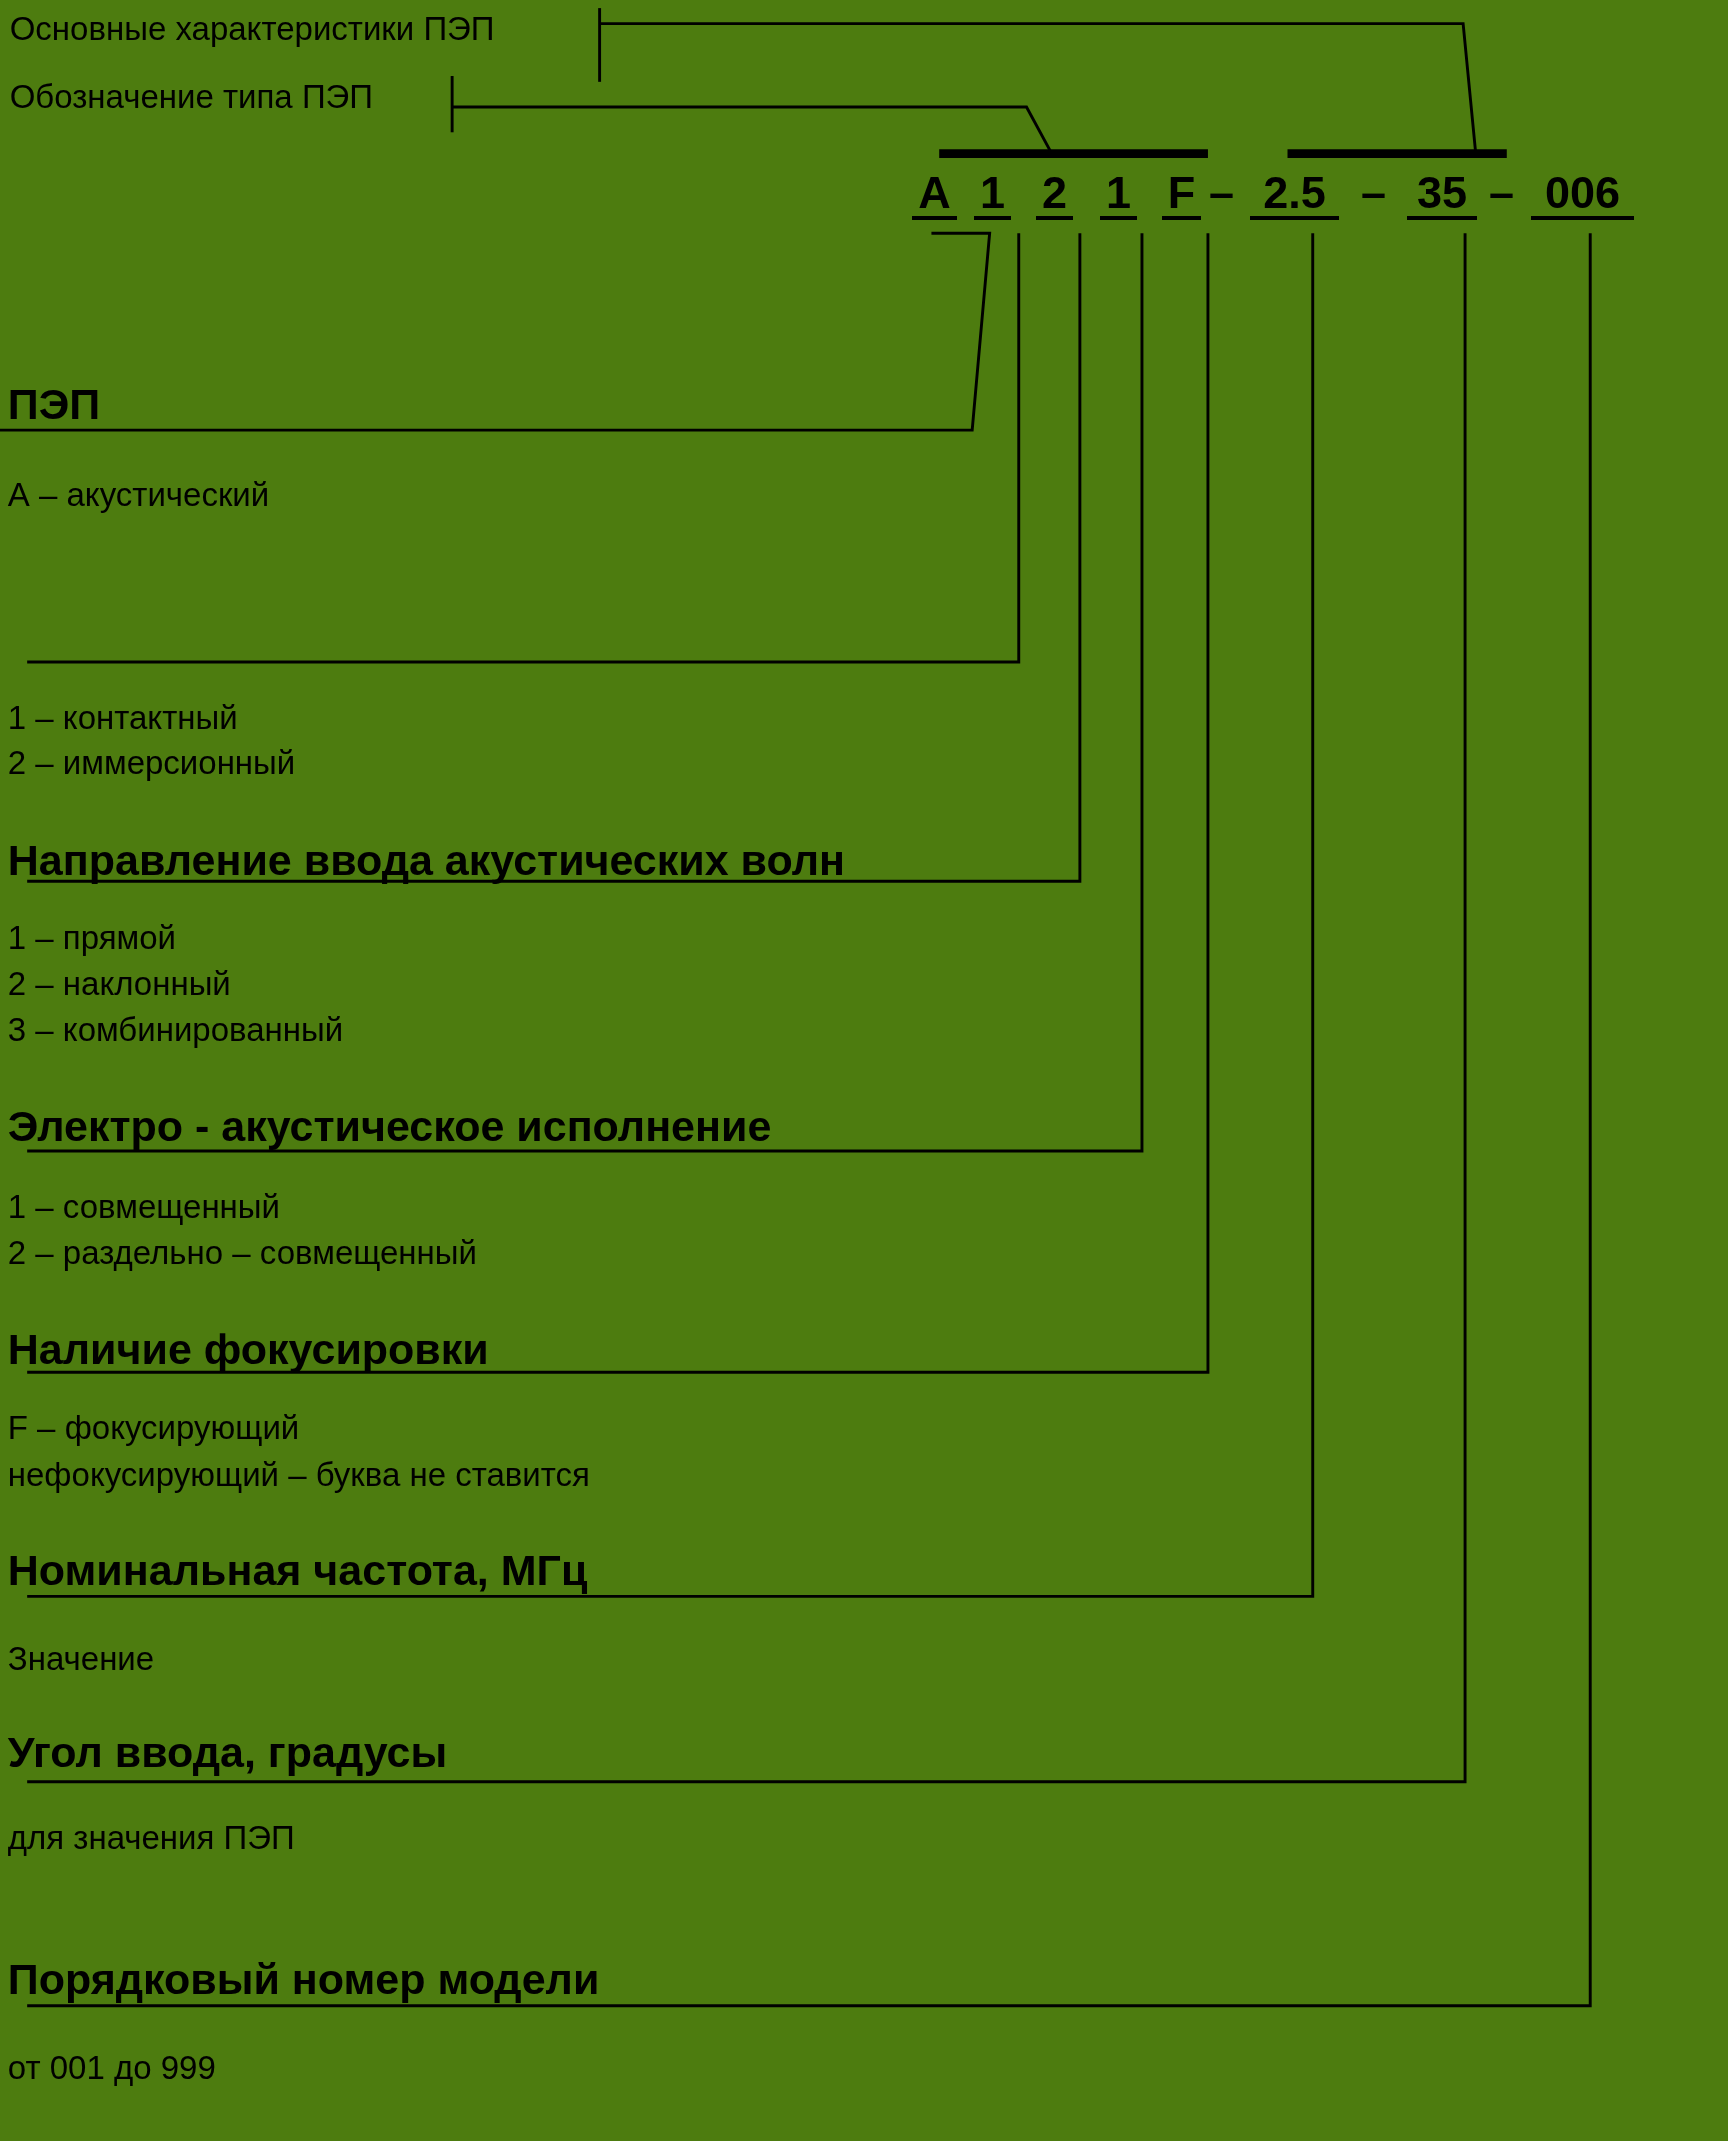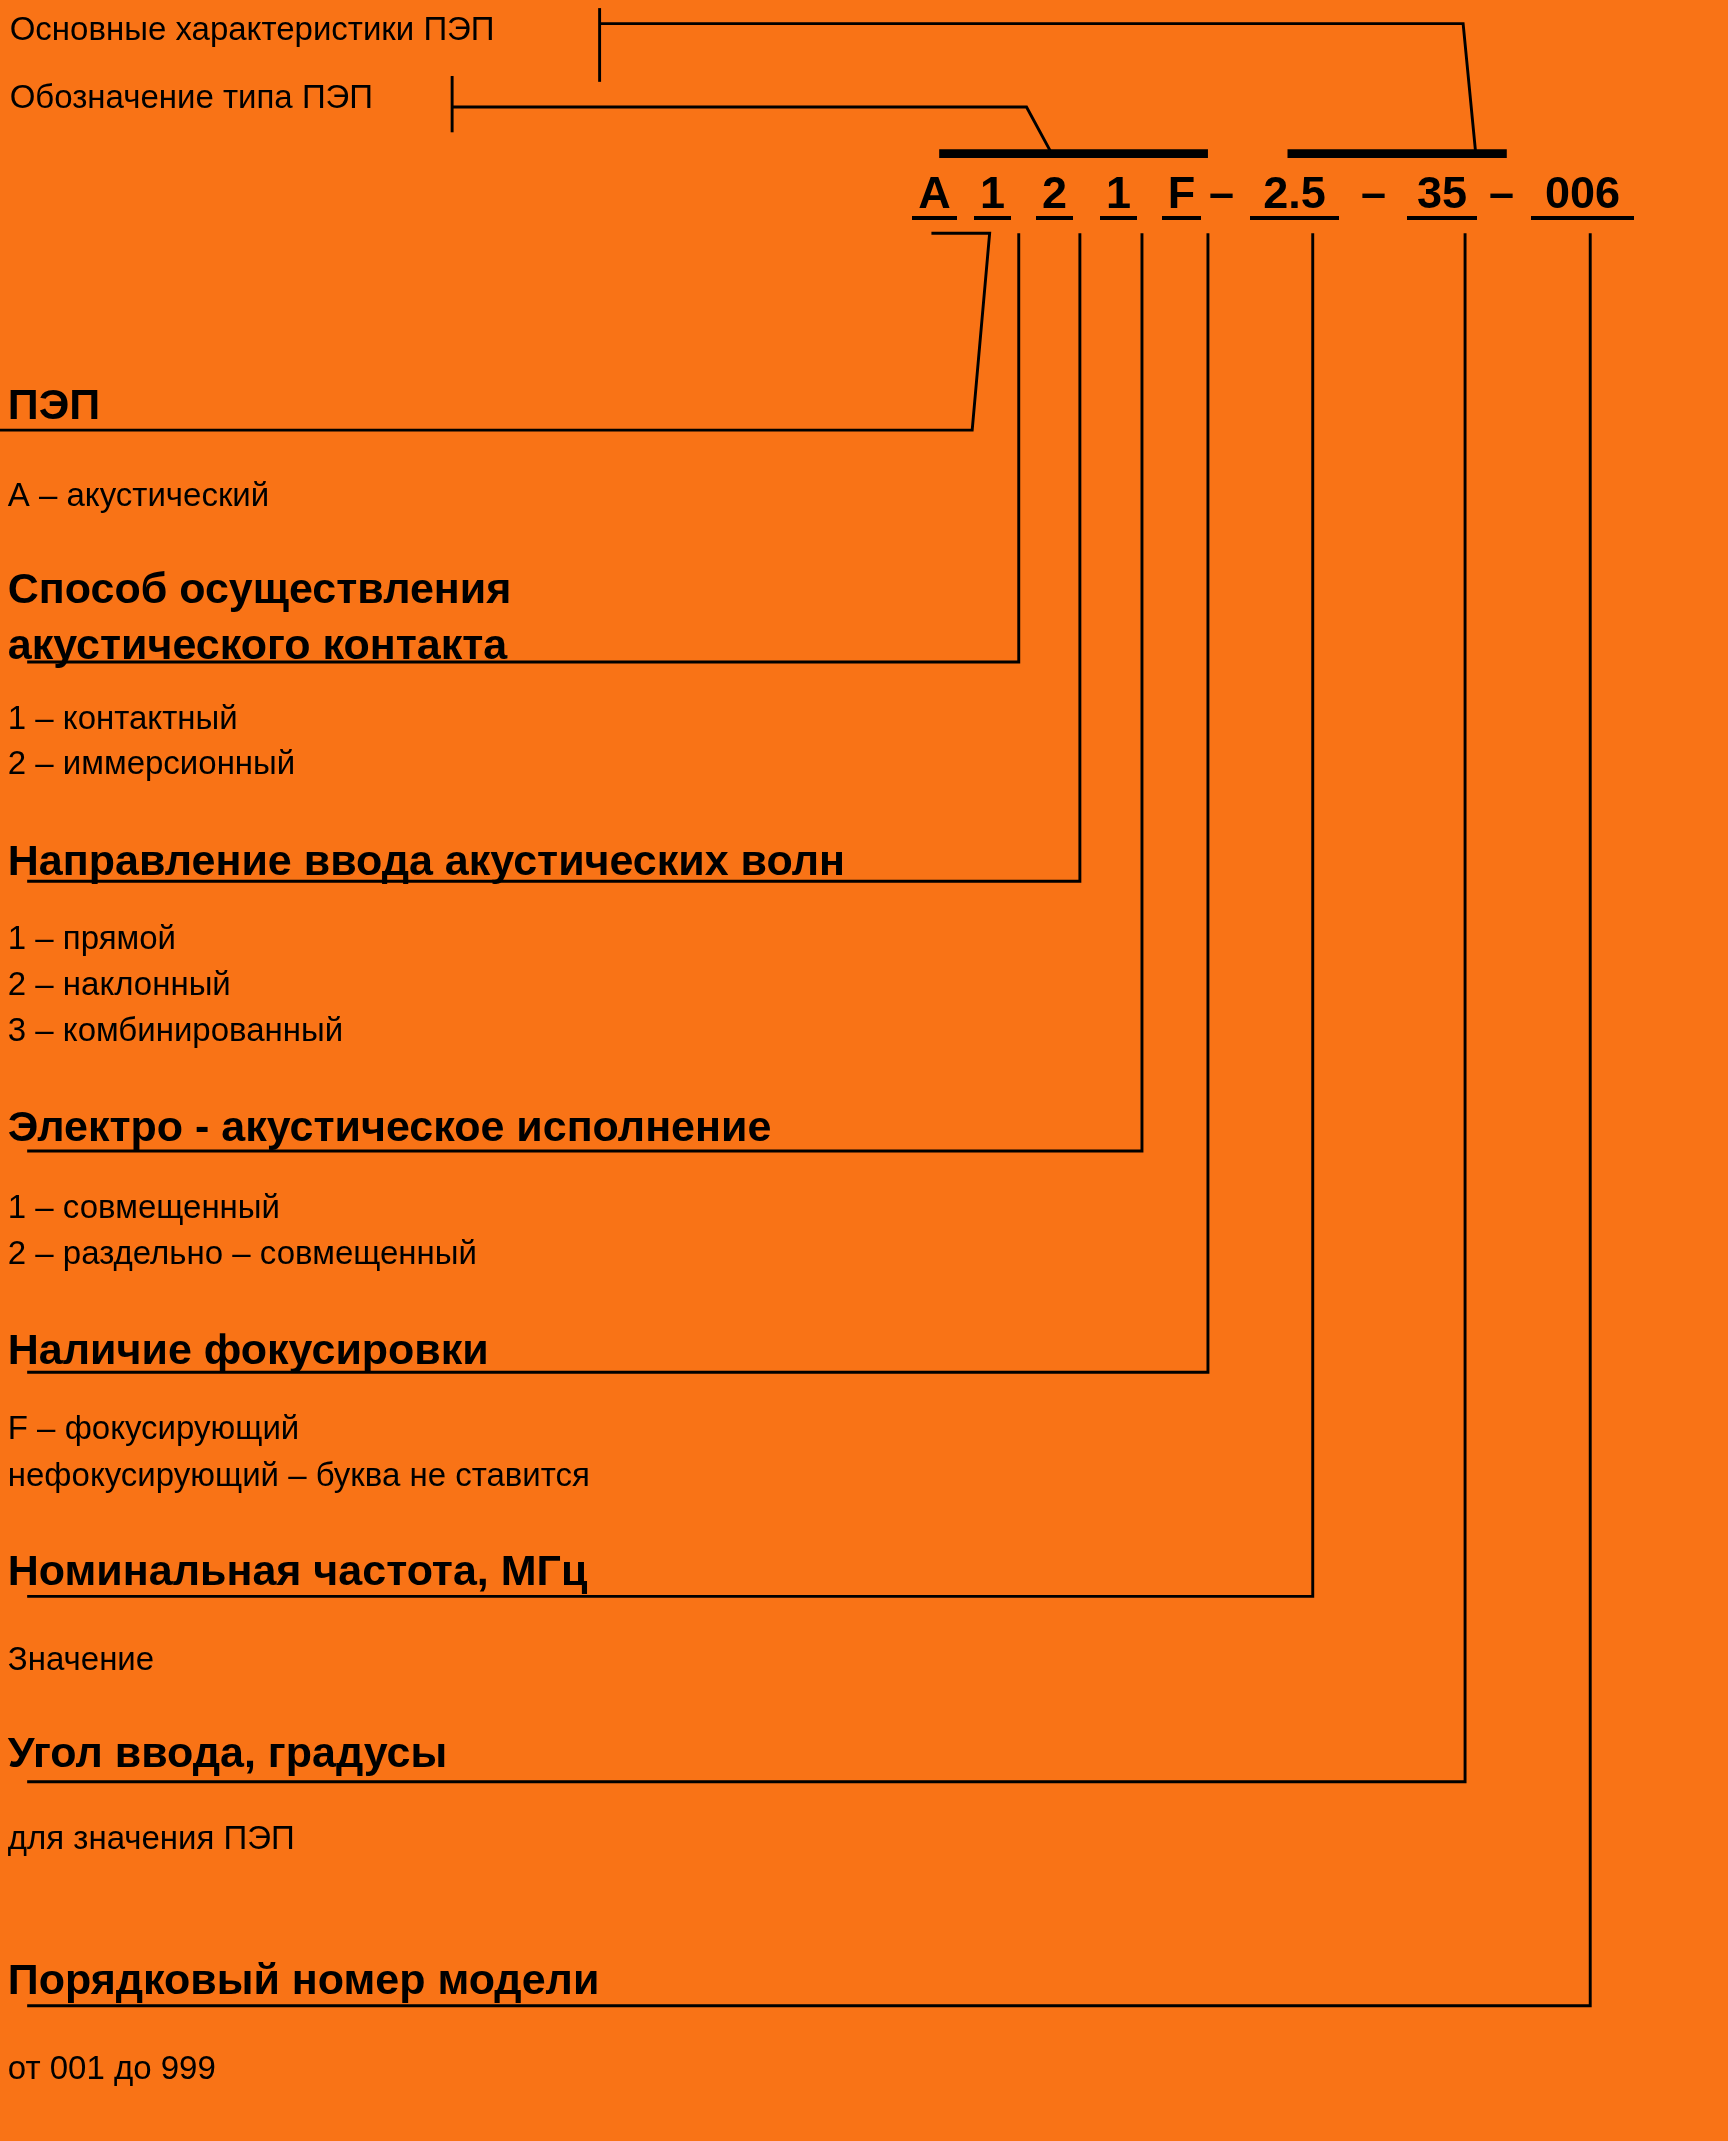--- a/index.html
+++ b/index.html
@@ -5,21 +5,21 @@
 <style>
   html, body {
     margin: 0;
     padding: 0;
     background: #ffffff;
   }
   #page {
     position: relative;
     width: 1728px;
     height: 2142px;
-    background: #f97316;
+    background: #4d7c0f;
     font-family: "Liberation Sans", "DejaVu Sans", sans-serif;
     color: #000000;
     overflow: hidden;
   }
 
   
   .txt {
     position: absolute;
     white-space: pre;
     line-height: 1.30;
@@ -112,22 +112,20 @@
     <div class="codechar" style="left:1407px; top:170px; width:70px;">35</div>
 
     <div class="codesep" style="left:1487px; top:170px; width:29px;">–</div>
 
     <div class="codechar" style="left:1531px; top:170px; width:103px;">006</div>
   </div>
 
   <div class="txt t-bold" style="left:7.8px; top:377px;">ПЭП</div>
   <div class="txt t-norm" style="left:7.8px; top:474px;">А – акустический</div>
 
-  <div class="txt t-bold" style="left:7.8px; top:561px;">Способ осуществления
-акустического контакта</div>
   <div class="txt t-norm" style="left:7.8px; top:697px;">1 – контактный</div>
   <div class="txt t-norm" style="left:7.8px; top:742px;">2 – иммерсионный</div>
 
   <div class="txt t-bold" style="left:7.8px; top:833px;">Направление ввода акустических волн</div>
   <div class="txt t-norm" style="left:7.8px; top:917px;">1 – прямой</div>
   <div class="txt t-norm" style="left:7.8px; top:963px;">2 – наклонный</div>
   <div class="txt t-norm" style="left:7.8px; top:1009px;">3 – комбинированный</div>
 
   <div class="txt t-bold" style="left:7.8px; top:1099px;">Электро - акустическое исполнение</div>
   <div class="txt t-norm" style="left:7.8px; top:1186px;">1 – совмещенный</div>

